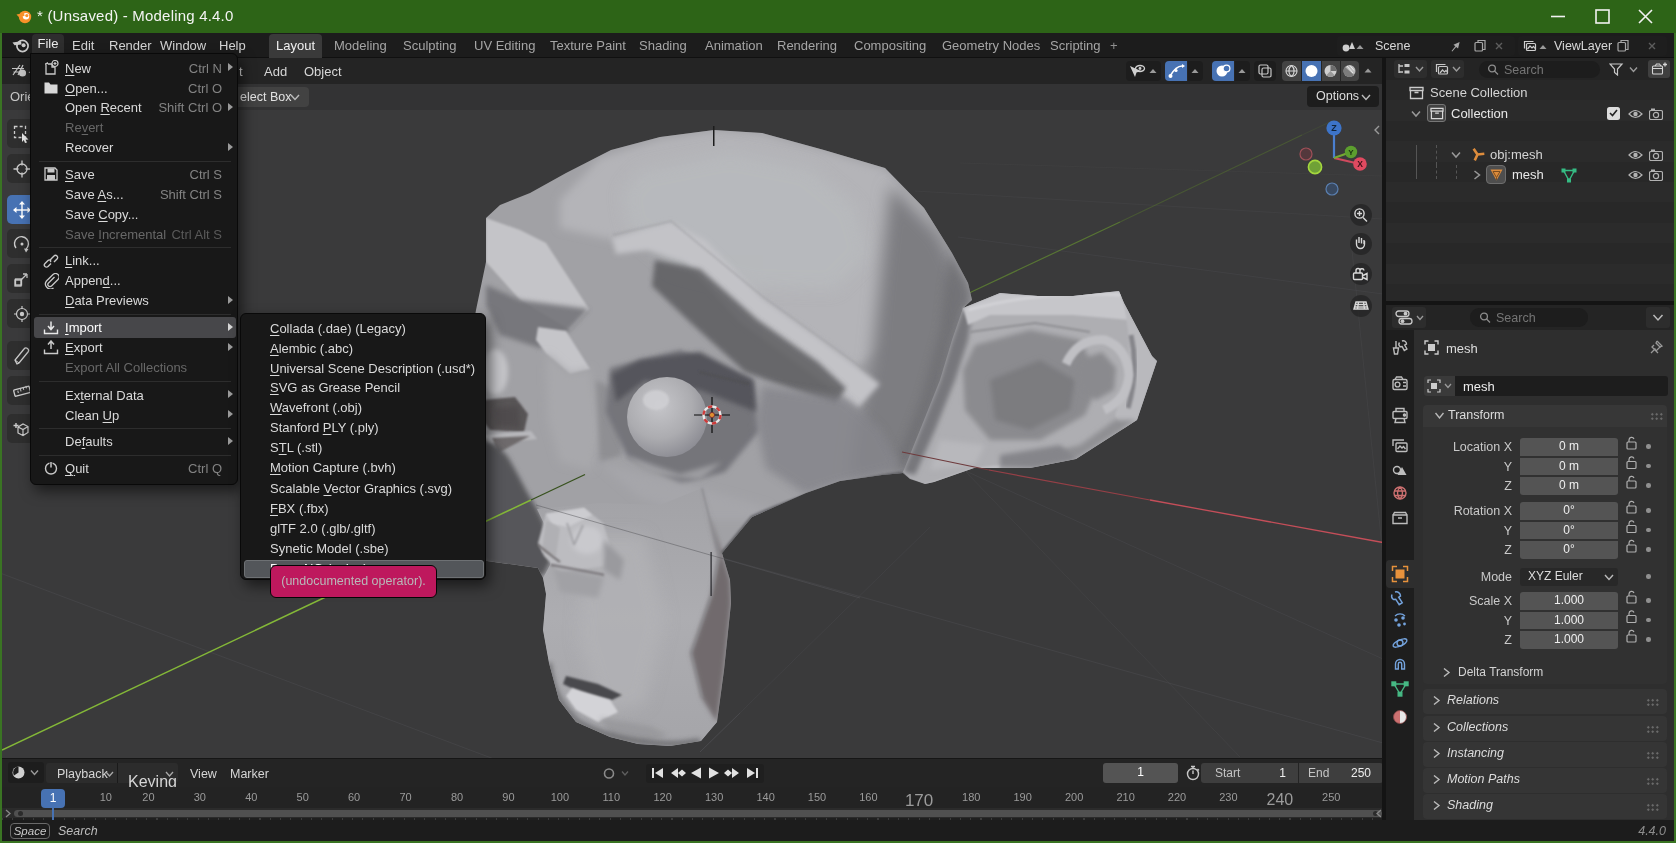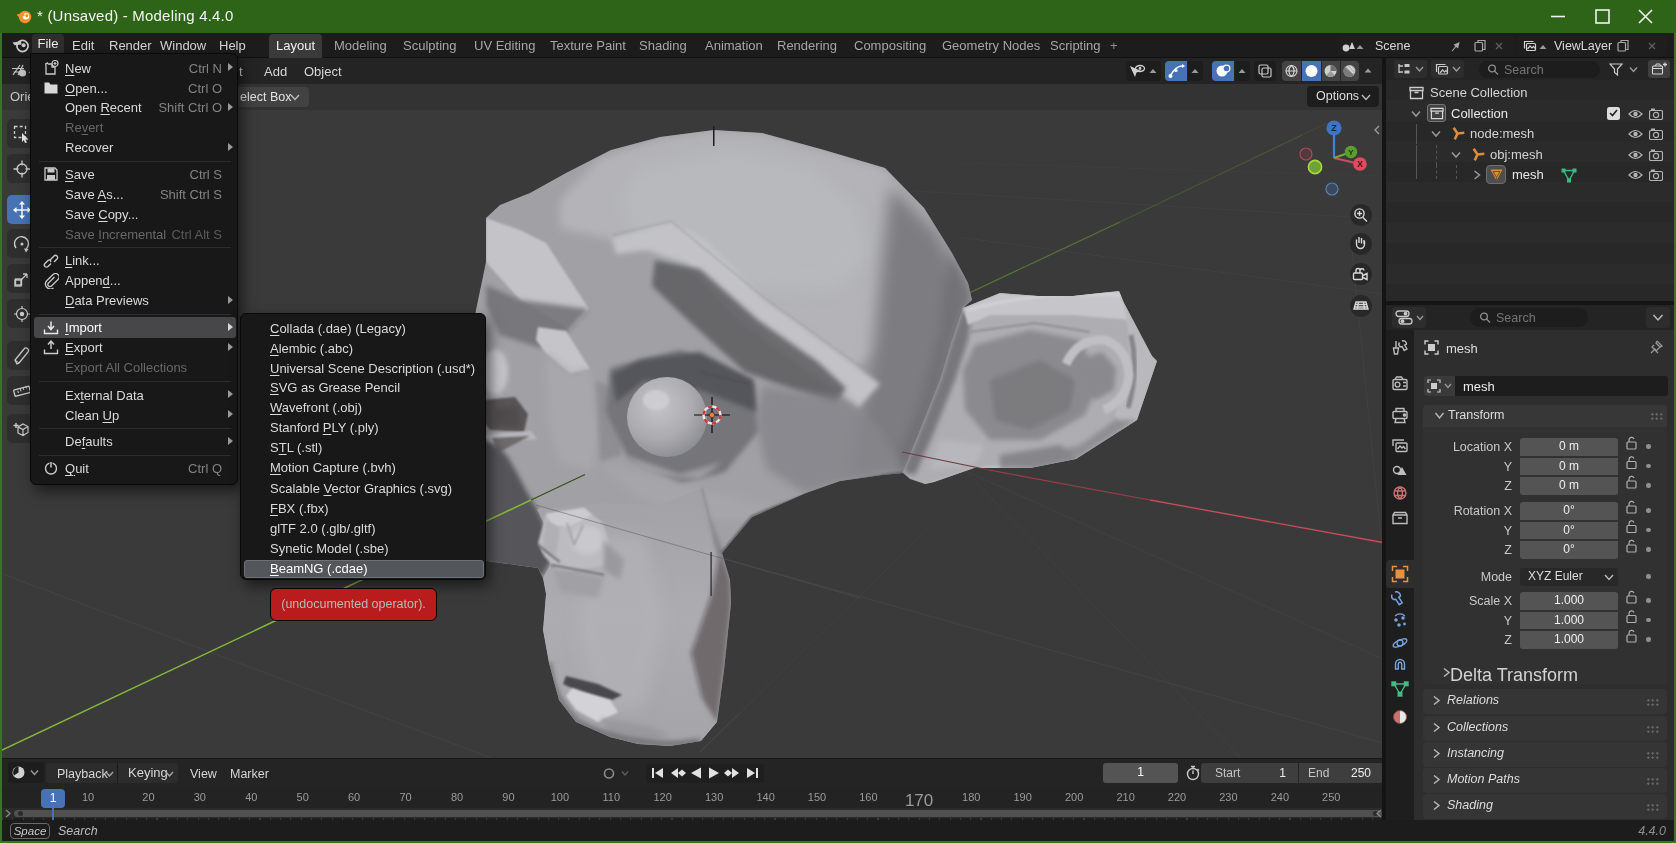--- a/index.html
+++ b/index.html
@@ -38,21 +38,21 @@
 .mi .lab{position:absolute;left:31px;top:2.5px;}
 .mi .ico{position:absolute;left:9px;top:2px;width:16px;height:16px;}
 .mi .sc{position:absolute;right:14px;top:2.5px;color:#838383;}
 .mi .ar{position:absolute;right:3px;top:5px;width:0;height:0;border-left:5px solid #9a9a9a;border-top:4.5px solid transparent;border-bottom:4.5px solid transparent;}
 .mi.dis{color:#686868;}
 .mi.dis .sc{color:#5a5a5a;}
 .msep{position:absolute;left:8px;width:192px;height:1px;background:#2d2d2d;}
 #submenu{position:absolute;left:240px;top:313px;width:246px;height:267px;background:#181818;border:1px solid #090909;border-radius:6px;box-shadow:4px 6px 14px rgba(0,0,0,.55);}
 .si{position:absolute;left:3px;width:240px;height:20px;font-size:13px;color:#dadada;}
 .si .lab{position:absolute;left:26px;top:2.5px;}
-#tooltip{position:absolute;left:270px;top:588px;width:167px;height:33px;background:#b91c1c;border:1px solid #050505;border-radius:6px;color:#b9b9b9;font-size:12.5px;text-align:center;line-height:31px;}
+#tooltip{position:absolute;left:270px;top:565px;width:167px;height:33px;background:#be185d;border:1px solid #050505;border-radius:6px;color:#b9b9b9;font-size:12.5px;text-align:center;line-height:31px;}
 u{text-decoration-thickness:1px;text-underline-offset:2px;}
 .tb{width:29px;height:29px;background:#2e2e2e;border-radius:5px;display:flex;align-items:center;justify-content:center;}
 .tba{background:#4772b3;}
 
 .orow{position:absolute;left:0;width:290px;height:20.4px;font-size:13px;color:#d4d4d4;}
 .oic{position:absolute;top:3px;}
 
 .plabel{position:absolute;font-size:12.5px;color:#c9c9c9;text-align:right;width:90px;}
 .pfield{position:absolute;left:134px;width:98px;height:17.5px;background:#545454;color:#efefef;font-size:12px;text-align:center;line-height:17px;}
 .ppanel{position:absolute;left:37px;width:244px;height:24.5px;background:#353535;border-radius:4px;color:#dcdcdc;font-size:12.5px;font-style:italic;}
@@ -528,39 +528,20 @@
   <svg class="oic" style="left:242px;top:4px" width="15" height="12" viewBox="0 0 15 12">
           <path d="M1,6 Q7.5,-1 14,6 Q7.5,13 1,6 Z" fill="none" stroke="#b2b2b2" stroke-width="1.2"></path>
           <circle cx="7.5" cy="6" r="2.2" fill="#b2b2b2"></circle>
         </svg>
   <svg class="oic" style="left:263px;top:4px" width="14" height="12" viewBox="0 0 14 12">
           <rect x="0.5" y="2.5" width="13" height="9" rx="1.5" fill="none" stroke="#b2b2b2" stroke-width="1.2"></rect>
           <circle cx="7" cy="7" r="2.6" fill="none" stroke="#b2b2b2" stroke-width="1.2"></circle>
           <rect x="2" y="0.5" width="4" height="2" fill="#b2b2b2"></rect>
         </svg>
  </div>
- <div class="orow" style="top:66px">
-  <div class="abs" style="left:29.5px;top:0;width:1px;height:20px;background:#555"></div>
-  <svg class="oic" style="left:45px;top:6px" width="10" height="8" viewBox="0 0 10 8">
-          <path d="M1,1.5 l4,4.5 l4,-4.5" stroke="#999" stroke-width="1.5" fill="none"></path>
-        </svg>
-  <svg class="oic" style="left:64px;top:2px" width="15" height="15" viewBox="0 0 15 15">
-          <path d="M7.5,7.5 L7.5,14 M7.5,7.5 L13.4,4 M7.5,7.5 L1.6,4" stroke="#dd8c3c" stroke-width="2.6" fill="none" transform="rotate(25 7.5 7.5)"></path>
-        </svg>
-  <span class="abs" style="left:84px;top:2px">node:mesh</span>
-  <svg class="oic" style="left:242px;top:4px" width="15" height="12" viewBox="0 0 15 12">
-          <path d="M1,6 Q7.5,-1 14,6 Q7.5,13 1,6 Z" fill="none" stroke="#b2b2b2" stroke-width="1.2"></path>
-          <circle cx="7.5" cy="6" r="2.2" fill="#b2b2b2"></circle>
-        </svg>
-  <svg class="oic" style="left:263px;top:4px" width="14" height="12" viewBox="0 0 14 12">
-          <rect x="0.5" y="2.5" width="13" height="9" rx="1.5" fill="none" stroke="#b2b2b2" stroke-width="1.2"></rect>
-          <circle cx="7" cy="7" r="2.6" fill="none" stroke="#b2b2b2" stroke-width="1.2"></circle>
-          <rect x="2" y="0.5" width="4" height="2" fill="#b2b2b2"></rect>
-        </svg>
- </div>
  <div class="orow" style="top:86.5px">
   <div class="abs" style="left:29.5px;top:0;width:1px;height:20px;background:#555"></div>
   <div class="abs" style="left:50px;top:0;width:1px;height:20px;border-left:1px dashed #555"></div>
   <svg class="oic" style="left:65px;top:6px" width="10" height="8" viewBox="0 0 10 8">
           <path d="M1,1.5 l4,4.5 l4,-4.5" stroke="#999" stroke-width="1.5" fill="none"></path>
         </svg>
   <svg class="oic" style="left:84px;top:2px" width="15" height="15" viewBox="0 0 15 15">
           <path d="M7.5,7.5 L7.5,14 M7.5,7.5 L13.4,4 M7.5,7.5 L1.6,4" stroke="#dd8c3c" stroke-width="2.6" fill="none" transform="rotate(25 7.5 7.5)"></path>
         </svg>
   <span class="abs" style="left:104px;top:2px">obj:mesh</span>
@@ -790,21 +771,21 @@
       <div class="dot" style="top:222.5px"></div>
       <div class="dot" style="top:242px"></div>
  <div class="dot" style="top:269px"></div>
  <div class="dot" style="top:293px"></div>
       <div class="dot" style="top:312.5px"></div>
       <div class="dot" style="top:332px"></div>
 
  <svg class="caret" style="left:56px;top:363px" viewBox="0 0 9 9">
         <path d="M2,0.5 l5,4 l-5,4" stroke="#bbb" stroke-width="1.4" fill="none"></path>
       </svg>
- <div class="abs" style="left:64px;top:360px;font-size:18px;color:#d3d3d3">Delta Transform</div>
+ <div class="abs" style="left:72px;top:360px;font-size:12px;color:#d3d3d3">Delta Transform</div>
 
  <div class="ppanel" style="top:384px">
         <svg class="caret" style="left:9px;top:7px" viewBox="0 0 9 9">
           <path d="M2,0.5 l5,4 l-5,4" stroke="#bbb" stroke-width="1.4" fill="none"></path>
         </svg>
         <span class="abs" style="left:24px;top:4px">Relations</span>
         <div class="dots6"></div>
       </div>
  <div class="ppanel" style="top:411px">
         <svg class="caret" style="left:9px;top:7px" viewBox="0 0 9 9">
@@ -842,21 +823,21 @@
   <circle cx="7.5" cy="7.5" r="6" fill="#d0d0d0"></circle>
         <path d="M7.5,7.5 L7.5,1.5 A6,6 0 0 0 3,10.5 Z" fill="#1d1d1d"></path>
   <path d="M20,5.5 l3.5,4 l3.5,-4" stroke="#9a9a9a" stroke-width="1.4" fill="none"></path>
  </svg>
  <div class="abs" style="left:44px;top:4px;width:132px;height:20px;background:#2c2c2c;border-radius:3px"></div>
  <div class="abs" style="left:115px;top:4px;width:1px;height:20px;background:#1a1a1a"></div>
  <div class="vh" style="left:55px;top:7.5px;font-size:12.5px">Playback</div>
  <svg class="abs" style="left:103px;top:12px" width="9" height="7" viewBox="0 0 9 7">
         <path d="M1,1 l3.5,4 l3.5,-4" stroke="#aaa" stroke-width="1.3" fill="none"></path>
       </svg>
- <div class="vh" style="left:126px;top:6px;font-size:13px">Keying</div>
+ <div class="vh" style="left:126px;top:14px;font-size:16px">Keying</div>
  <svg class="abs" style="left:163px;top:12px" width="9" height="7" viewBox="0 0 9 7">
         <path d="M1,1 l3.5,4 l3.5,-4" stroke="#aaa" stroke-width="1.3" fill="none"></path>
       </svg>
  <div class="vh" style="left:188px;top:7.5px;font-size:12.5px">View</div>
  <div class="vh" style="left:228px;top:7.5px;font-size:12.5px">Marker</div>
  <svg class="abs" style="left:600px;top:9px" width="32" height="12" viewBox="0 0 32 12">
         <circle cx="7" cy="5.5" r="4.5" fill="none" stroke="#8a8a8a" stroke-width="1.6"></circle>
         <path d="M20,3.5 l3,3.5 l3,-3.5" stroke="#5f5f5f" stroke-width="1.3" fill="none"></path>
       </svg>
  <div class="abs" style="left:644px;top:4.5px;width:118px;height:19px;background:#1f1f1f;border-radius:3px"></div>
@@ -880,21 +861,21 @@
  <div class="abs" style="left:1199px;top:4px;width:97px;height:20px;background:#3e3e3e;border-radius:3px 0 0 3px;font-size:12px;color:#c5c5c5">
         <span class="abs" style="left:14px;top:3px">Start</span>
         <span class="abs" style="right:12px;top:3px;color:#ededed">1</span>
       </div>
  <div class="abs" style="left:1297px;top:4px;width:84px;height:20px;background:#3e3e3e;border-radius:0 3px 3px 0;font-size:12px;color:#c5c5c5">
         <span class="abs" style="left:9px;top:3px">End</span>
         <span class="abs" style="right:12px;top:3px;color:#ededed">250</span>
       </div>
 
  <div class="abs" style="left:0;top:28px;width:1381px;height:21px;background:#232323" id="ruler">
-        <span style="position:absolute;left:80.0px;top:4px;width:30px;text-align:left;font-size:11px;color:#9b9b9b">10</span>
+        <span style="position:absolute;left:80.0px;top:4px;width:30px;text-align:right;font-size:11px;color:#9b9b9b">10</span>
         <span style="position:absolute;left:131.4px;top:4px;width:30px;text-align:center;font-size:11px;color:#9b9b9b">20</span>
         <span style="position:absolute;left:182.8px;top:4px;width:30px;text-align:center;font-size:11px;color:#9b9b9b">30</span>
         <span style="position:absolute;left:234.3px;top:4px;width:30px;text-align:center;font-size:11px;color:#9b9b9b">40</span>
         <span style="position:absolute;left:285.7px;top:4px;width:30px;text-align:center;font-size:11px;color:#9b9b9b">50</span>
         <span style="position:absolute;left:337.1px;top:4px;width:30px;text-align:center;font-size:11px;color:#9b9b9b">60</span>
         <span style="position:absolute;left:388.6px;top:4px;width:30px;text-align:center;font-size:11px;color:#9b9b9b">70</span>
         <span style="position:absolute;left:440.0px;top:4px;width:30px;text-align:center;font-size:11px;color:#9b9b9b">80</span>
         <span style="position:absolute;left:491.4px;top:4px;width:30px;text-align:center;font-size:11px;color:#9b9b9b">90</span>
         <span style="position:absolute;left:542.9px;top:4px;width:30px;text-align:center;font-size:11px;color:#9b9b9b">100</span>
         <span style="position:absolute;left:594.3px;top:4px;width:30px;text-align:center;font-size:11px;color:#9b9b9b">110</span>
@@ -903,21 +884,21 @@
         <span style="position:absolute;left:748.6px;top:4px;width:30px;text-align:center;font-size:11px;color:#9b9b9b">140</span>
         <span style="position:absolute;left:800.0px;top:4px;width:30px;text-align:center;font-size:11px;color:#9b9b9b">150</span>
         <span style="position:absolute;left:851.4px;top:4px;width:30px;text-align:center;font-size:11px;color:#9b9b9b">160</span>
         <span style="position:absolute;left:902.9px;top:4px;width:30px;font-size:17px;color:#9b9b9b">170</span>
         <span style="position:absolute;left:954.3px;top:4px;width:30px;text-align:center;font-size:11px;color:#9b9b9b">180</span>
         <span style="position:absolute;left:1005.7px;top:4px;width:30px;text-align:center;font-size:11px;color:#9b9b9b">190</span>
         <span style="position:absolute;left:1057.2px;top:4px;width:30px;text-align:center;font-size:11px;color:#9b9b9b">200</span>
         <span style="position:absolute;left:1108.6px;top:4px;width:30px;text-align:center;font-size:11px;color:#9b9b9b">210</span>
         <span style="position:absolute;left:1160.0px;top:4px;width:30px;text-align:center;font-size:11px;color:#9b9b9b">220</span>
         <span style="position:absolute;left:1211.4px;top:4px;width:30px;text-align:center;font-size:11px;color:#9b9b9b">230</span>
-        <span style="position:absolute;left:1262.9px;top:4px;width:30px;text-align:center;font-size:11px;color:#9b9b9b">240</span>
+        <span style="position:absolute;left:1262.9px;top:4px;width:30px;text-align:center;font-size:16px;color:#9b9b9b">240</span>
         <span style="position:absolute;left:1314.3px;top:4px;width:30px;text-align:center;font-size:11px;color:#9b9b9b">250</span>
       </div>
 
  <div class="abs" style="left:0;top:49px;width:1381px;height:10px;background:#2b2b2b"></div>
  <div class="abs" style="left:12px;top:50.5px;width:1368px;height:7.5px;background:#505050;border-radius:4px"></div>
  <div class="abs" style="left:16px;top:52px;width:5px;height:5px;background:#2b2b2b;border-radius:50%"></div>
  <div class="abs" style="left:1371px;top:52px;width:5px;height:5px;background:#2b2b2b;border-radius:50%"></div>
  <div class="abs" style="left:0;top:59px;width:1381px;height:2px;background:repeating-linear-gradient(90deg,#3c3c3c 0 1px,#1f1f1f 1px 10.3px)"></div>
  <div class="abs" style="left:39px;top:30px;width:24px;height:19px;background:#4772b3;border-radius:4px;color:#fff;font-size:12px;text-align:center;line-height:18px">1</div>
  <div class="abs" style="left:50px;top:49px;width:2px;height:12px;background:#4772b3"></div>

